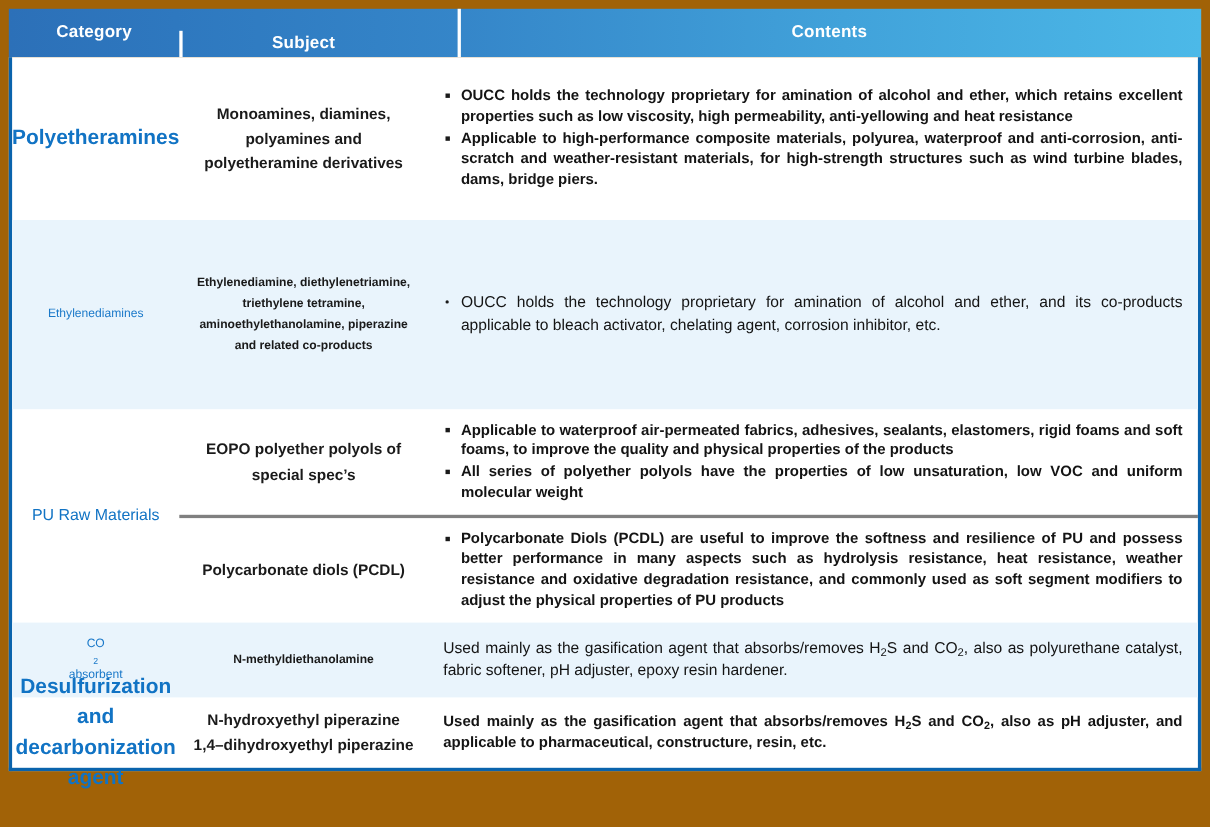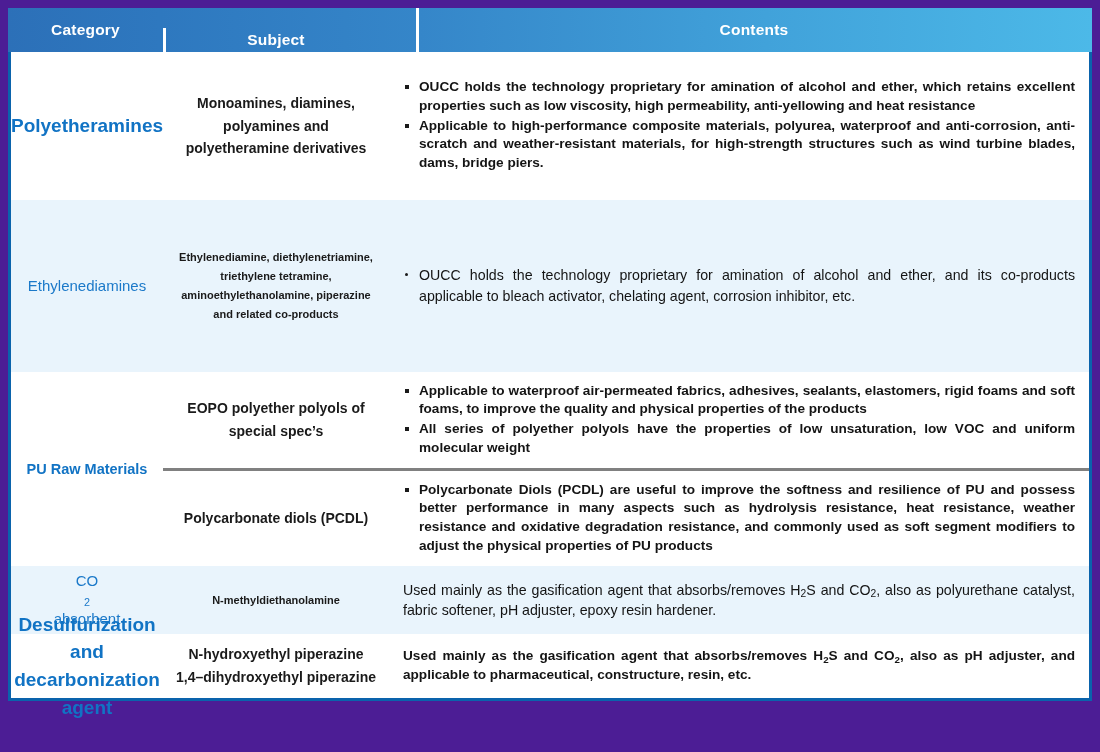--- a/index.html
+++ b/index.html
@@ -7,21 +7,21 @@
     margin: 0; padding: 0;
     width: 1100px; height: 752px;
     background: #ffffff;
     font-family: "Liberation Sans", sans-serif;
   }
 
   #table-wrap {
     position: relative;
     width: 1100px;
     height: 752px;
-    background: #4c1d95;
+    background: #a16207;
     padding: 8px 8px 0 8px;
   }
 
   
   .thead {
     display: flex;
     height: 44px;
     background: linear-gradient(to right, #2c70b8 0%, #2e78bf 14%, #3586c9 38%, #41a2da 70%, #4cb9e8 100%);
   }
   .th {
@@ -71,21 +71,21 @@
     color: #1173c4;
     font-weight: bold;
     font-size: 19px;
     text-align: center;
     align-items: center;
     line-height: 1.45;
   }
   .cell-cat.light {
     font-weight: normal;
     color: #1b79c9;
-    font-size: 15px;
+    font-size: 11px;
     text-align: center;
   }
   .cell-subj {
     width: 226px; flex: 0 0 226px;
     text-align: center;
     align-items: center;
     font-size: 14px;
     color: #1a1a1a;
     font-weight: bold;
     line-height: 1.62;
@@ -135,21 +135,21 @@
 
   
   #row-polyetheramines { height: 148px; }
   
   #row-ethylenediamines { height: 172px; }
   
   #row-pu { height: 194px; }
   .pu-left {
     width: 152px; flex: 0 0 152px;
     display: flex; align-items: center; justify-content: center;
-    color: #1173c4; font-weight: bold; font-size: 14.5px; text-align: center;
+    color: #1173c4; font-weight: normal; font-size: 14.5px; text-align: center;
   }
   .pu-right { flex: 1 1 auto; display: flex; flex-direction: column; }
   .pu-sub {
     display: flex; align-items: stretch; flex: 1 1 auto;
   }
   .pu-sub.first { border-bottom: 3px solid #808080; }
   .pu-sub .cell-subj { width: 226px; flex: 0 0 226px; }
 
   
   #row-co2 { height: 68px; }

